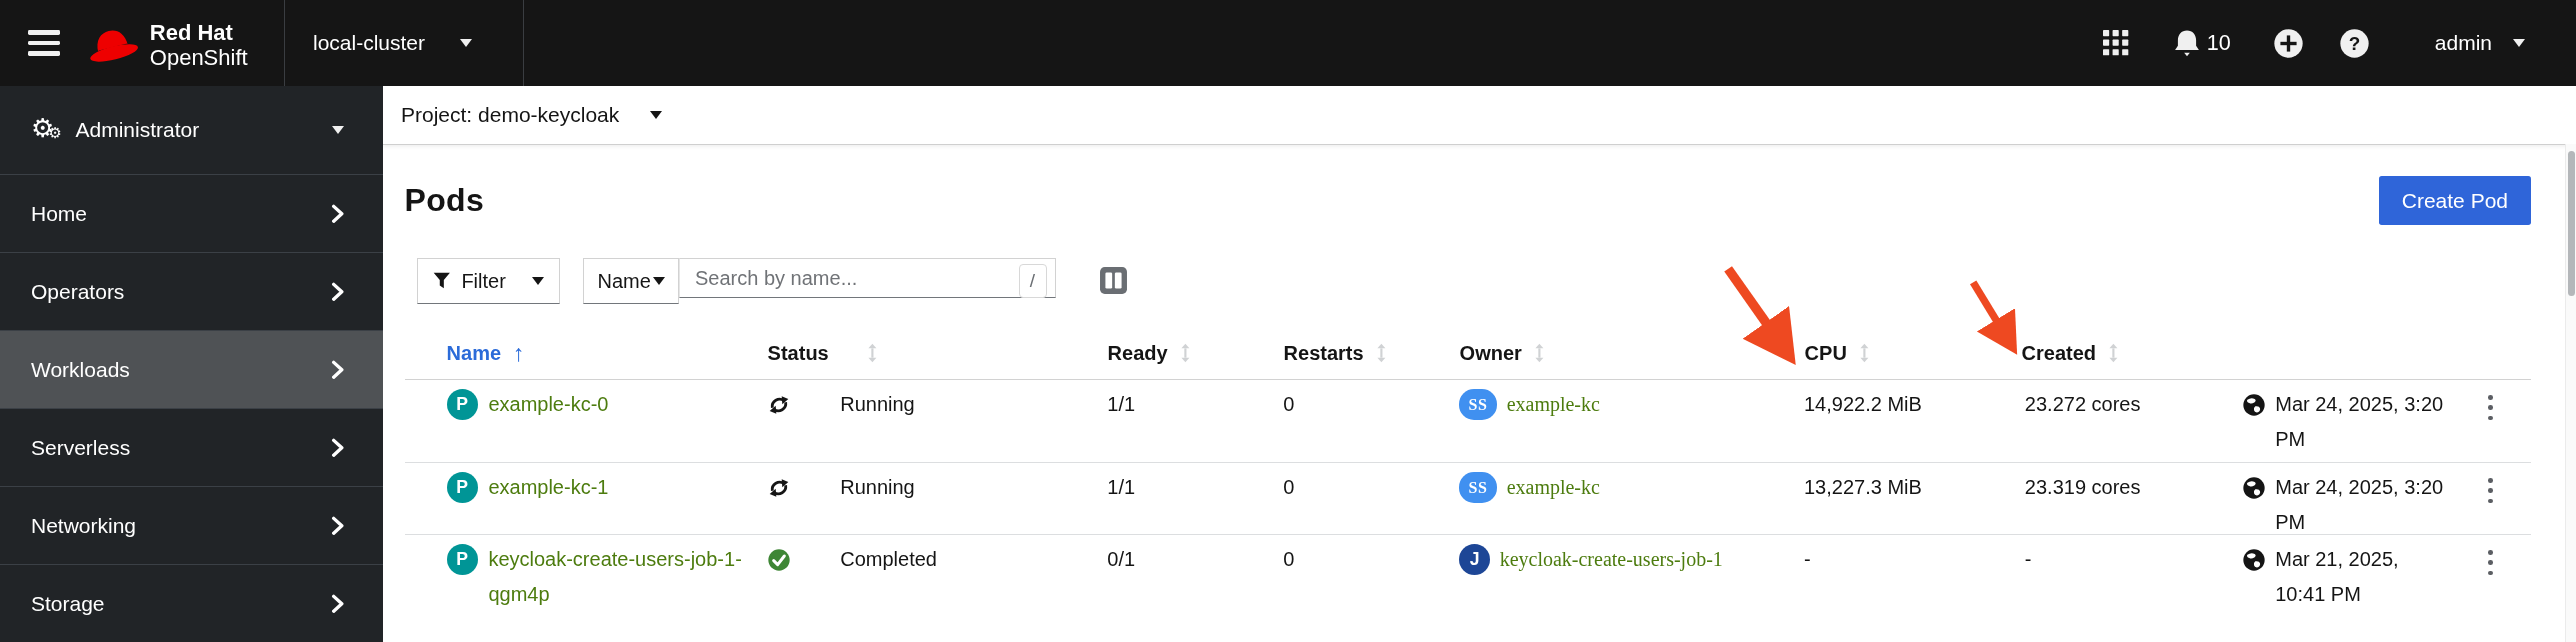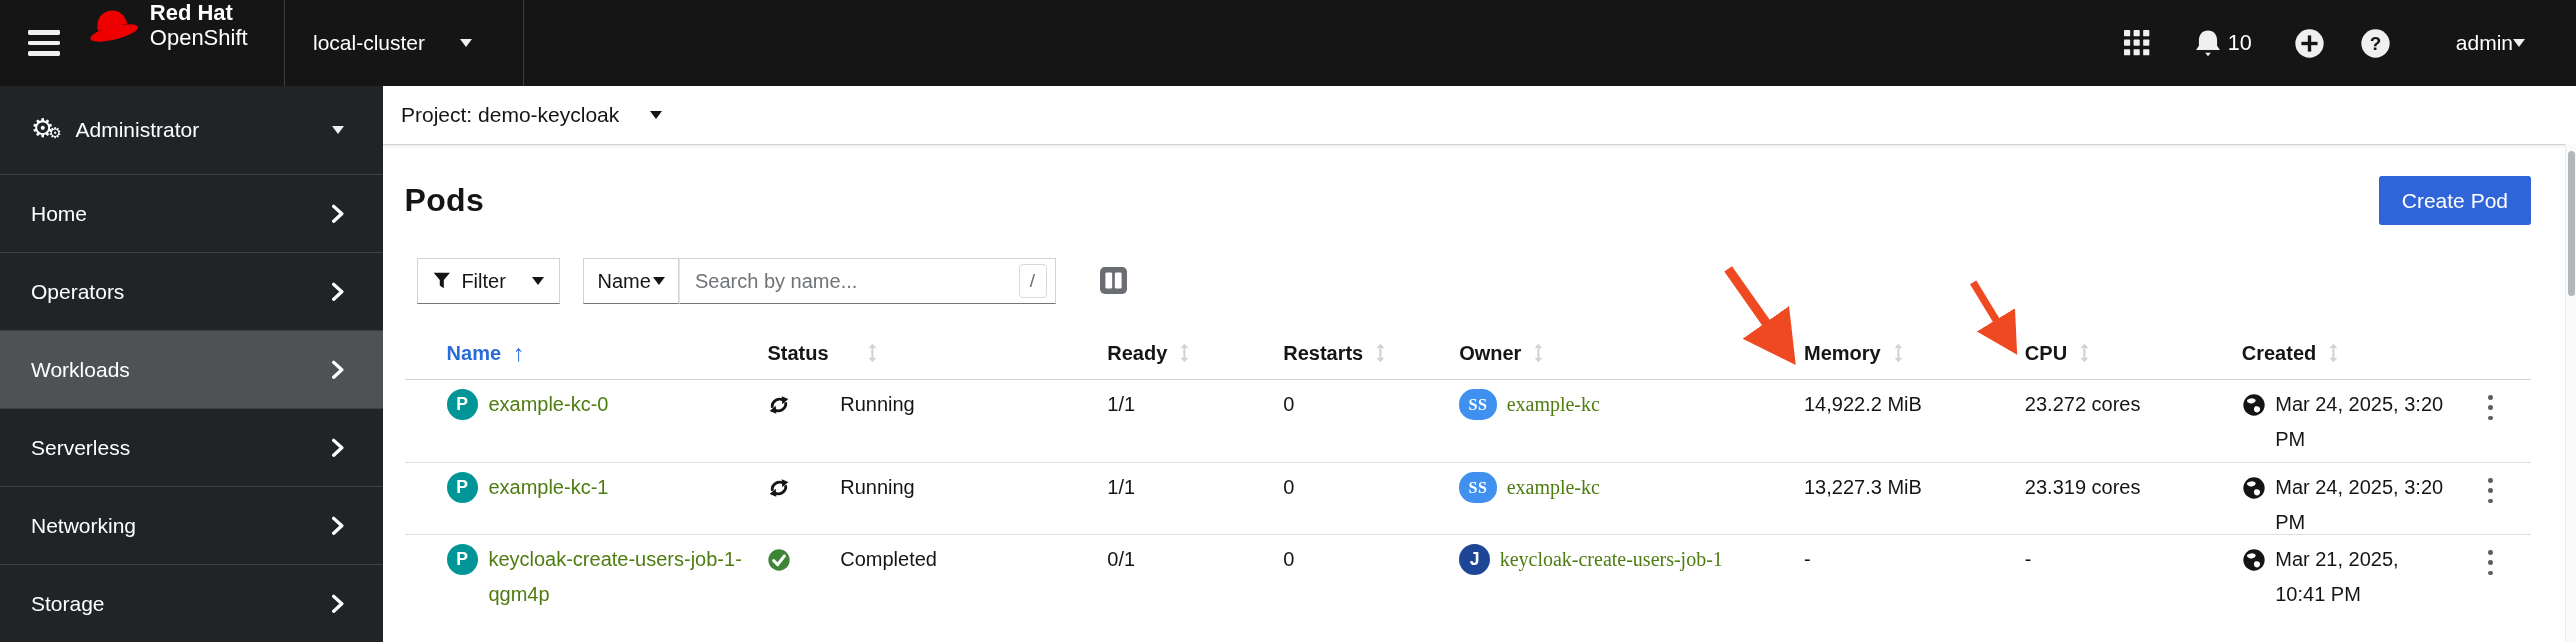--- a/index.html
+++ b/index.html
@@ -3,29 +3,29 @@
 <meta charset="utf-8">
 <style>
   * { margin:0; padding:0; box-sizing:border-box; }
   html,body { width:2576px; height:643px; overflow:hidden; background:#fff;
     font-family:"Liberation Sans","DejaVu Sans",sans-serif; color:#151515; }
 
   
   .masthead { position:absolute; left:0; top:0; width:2576px; height:86px; background:#151515; z-index:30; }
   .hamburger { position:absolute; left:28px; top:26px; width:34px; height:34px; display:flex; flex-direction:column; justify-content:center; gap:6px; cursor:pointer; }
   .hamburger span { display:block; width:32px; height:4.7px; background:#f0f0f0; border-radius:1.4px; }
-  .brand { position:absolute; left:86px; top:0; display:flex; align-items:center; gap:10.8px; }
+  .brand { position:absolute; left:86px; top:20px; display:flex; align-items:center; gap:10.8px; }
   .brand-text { color:#fff; font-size:22px; line-height:25px; }
   .brand-text .l1 { font-weight:700; }
   .mast-div { position:absolute; top:0; width:1.4px; height:86px; background:#3a3d41; }
   .cluster-sel { position:absolute; left:313px; top:0; height:86px; display:flex; align-items:center; gap:35px; color:#fff; font-size:21px; cursor:pointer; }
   .mast-right { position:absolute; right:0; top:0; height:86px; display:flex; align-items:center; padding-right:51px; }
   .mast-icon { display:flex; align-items:center; justify-content:center; cursor:pointer; }
   .bell-count { color:#fff; font-size:21.6px; margin-left:6.8px; }
-  .admin { color:#fff; font-size:21px; display:flex; align-items:center; gap:0; cursor:pointer; }
+  .admin { color:#fff; font-size:21px; display:flex; align-items:center; gap:21px; cursor:pointer; }
   .caret-down-w { width:0; height:0; border-left:6.8px solid transparent; border-right:6.8px solid transparent; border-top:8px solid #f0f0f0; }
   .caret-down-b { width:0; height:0; border-left:6.8px solid transparent; border-right:6.8px solid transparent; border-top:8px solid #151515; }
 
   
   .sidebar { position:absolute; left:0; top:86px; width:383px; bottom:0; background:#212427; z-index:20; }
   .perspective { height:89px; display:flex; align-items:center; padding:0 39px 0 31px; border-bottom:1.4px solid #3b4046; color:#fff; font-size:21px; cursor:pointer; }
   .persp-icon { position:relative; width:31px; height:27px; margin-right:13.5px; color:#fff; }
   .persp-icon .g1 { position:absolute; left:0; top:-1.4px; font-size:26px; line-height:27px; }
   .persp-icon .g2 { position:absolute; left:17.6px; top:8px; font-size:15px; line-height:15px; }
   .persp-label { flex:1; }
@@ -39,21 +39,21 @@
   .page-title { font-size:32px; font-weight:600; letter-spacing:0.3px; }
   .btn-primary { background:#2f65d9; color:#fff; border:none; border-radius:2.7px; height:49px; padding:0 23px; font-size:21px; font-family:inherit; cursor:pointer; }
 
   
   .toolbar { margin-top:32px; margin-left:34px; display:flex; align-items:flex-start; height:46px; }
   .pf-toggle { height:46px; background:#fff; border:0.7px solid #d2d2d2; border-bottom:1.4px solid #72767b; display:flex; align-items:center; cursor:pointer; }
   .filter-toggle { width:143px; justify-content:space-between; padding:0 15px; font-size:20px; }
   .filter-left { display:flex; align-items:center; gap:10.8px; }
   .attr-toggle { width:96px; justify-content:space-between; padding:0 13.5px; margin-left:23px; font-size:20px; }
   .search-wrap { position:relative; height:46px; }
-  .search-input { width:377px; height:46px; border:0.7px solid #d2d2d2; border-bottom:1.4px solid #72767b; border-left:0.7px solid #e6e6e6; padding:0 51px 0 15px; font-size:20px; font-family:inherit; color:#0369a1; outline:none; }
+  .search-input { width:377px; height:40px; border:0.7px solid #d2d2d2; border-bottom:1.4px solid #72767b; border-left:0.7px solid #e6e6e6; padding:0 51px 0 15px; font-size:20px; font-family:inherit; color:#0369a1; outline:none; }
   .search-input::placeholder { color:#707377; }
   .kbd-hint { position:absolute; right:9.5px; top:6px; width:28px; height:34px; border:1.4px solid #d8d8d8; border-radius:4px; color:#6a6e73; font-size:19px; display:flex; align-items:center; justify-content:center; background:#fff; }
   .col-mgmt { margin-left:42px; margin-top:6.8px; cursor:pointer; }
 
   
   .tbl { margin:26px 45px 0 21.6px; width:2126px; }
   .tr { display:flex; padding-left:42px; align-items:flex-start; }
   .thead { height:50px; border-bottom:1.4px solid #d2d2d2; padding-top:8px; font-weight:700; font-size:20px; }
   .th { display:flex; align-items:center; gap:12px; line-height:30px; cursor:pointer; }
   .th.sorted { color:#2b6bd9; }
@@ -286,28 +286,20 @@
           </svg>
       </div>
       <div class="th c-owner">
         <span>Owner</span>
         <svg width="10.8" height="20" viewBox="0 0 16 30">
             <polygon points="8,1 14,8 2,8" fill="#d0d2d4"></polygon>
             <rect x="6.4" y="8" width="3.2" height="14" fill="#d0d2d4"></rect>
             <polygon points="8,29 14,22 2,22" fill="#d0d2d4"></polygon>
           </svg>
       </div>
-      <div class="th c-memory">
-        <span>Memory</span>
-        <svg width="10.8" height="20" viewBox="0 0 16 30">
-            <polygon points="8,1 14,8 2,8" fill="#d0d2d4"></polygon>
-            <rect x="6.4" y="8" width="3.2" height="14" fill="#d0d2d4"></rect>
-            <polygon points="8,29 14,22 2,22" fill="#d0d2d4"></polygon>
-          </svg>
-      </div>
       <div class="th c-cpu">
         <span>CPU</span>
         <svg width="10.8" height="20" viewBox="0 0 16 30">
             <polygon points="8,1 14,8 2,8" fill="#d0d2d4"></polygon>
             <rect x="6.4" y="8" width="3.2" height="14" fill="#d0d2d4"></rect>
             <polygon points="8,29 14,22 2,22" fill="#d0d2d4"></polygon>
           </svg>
       </div>
       <div class="th c-created">
         <span>Created</span>

